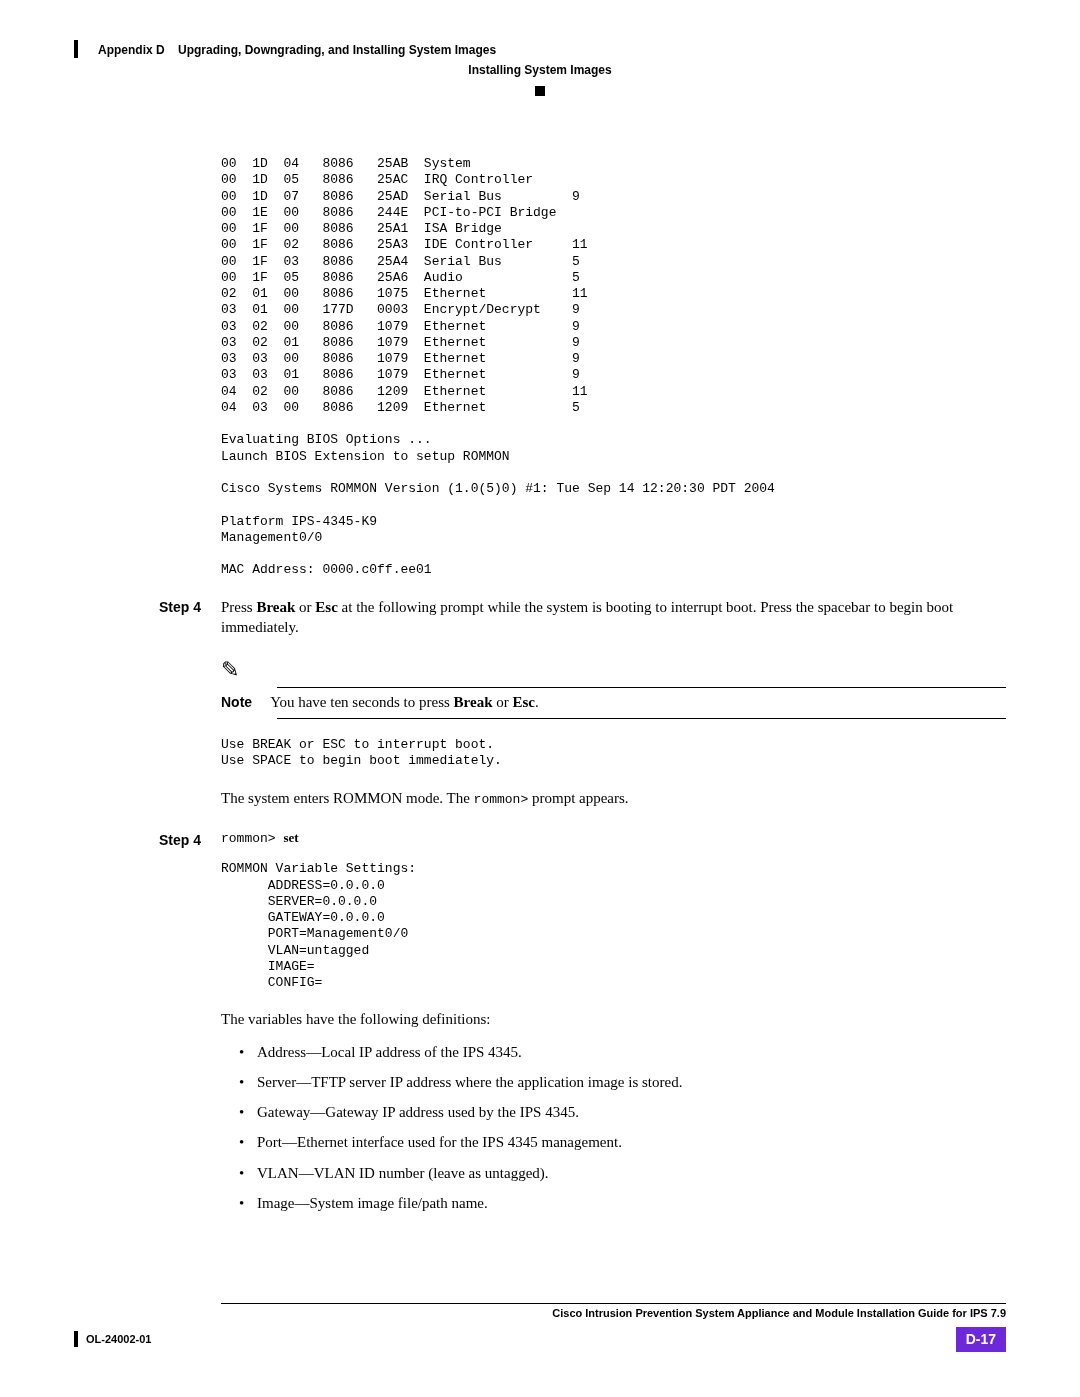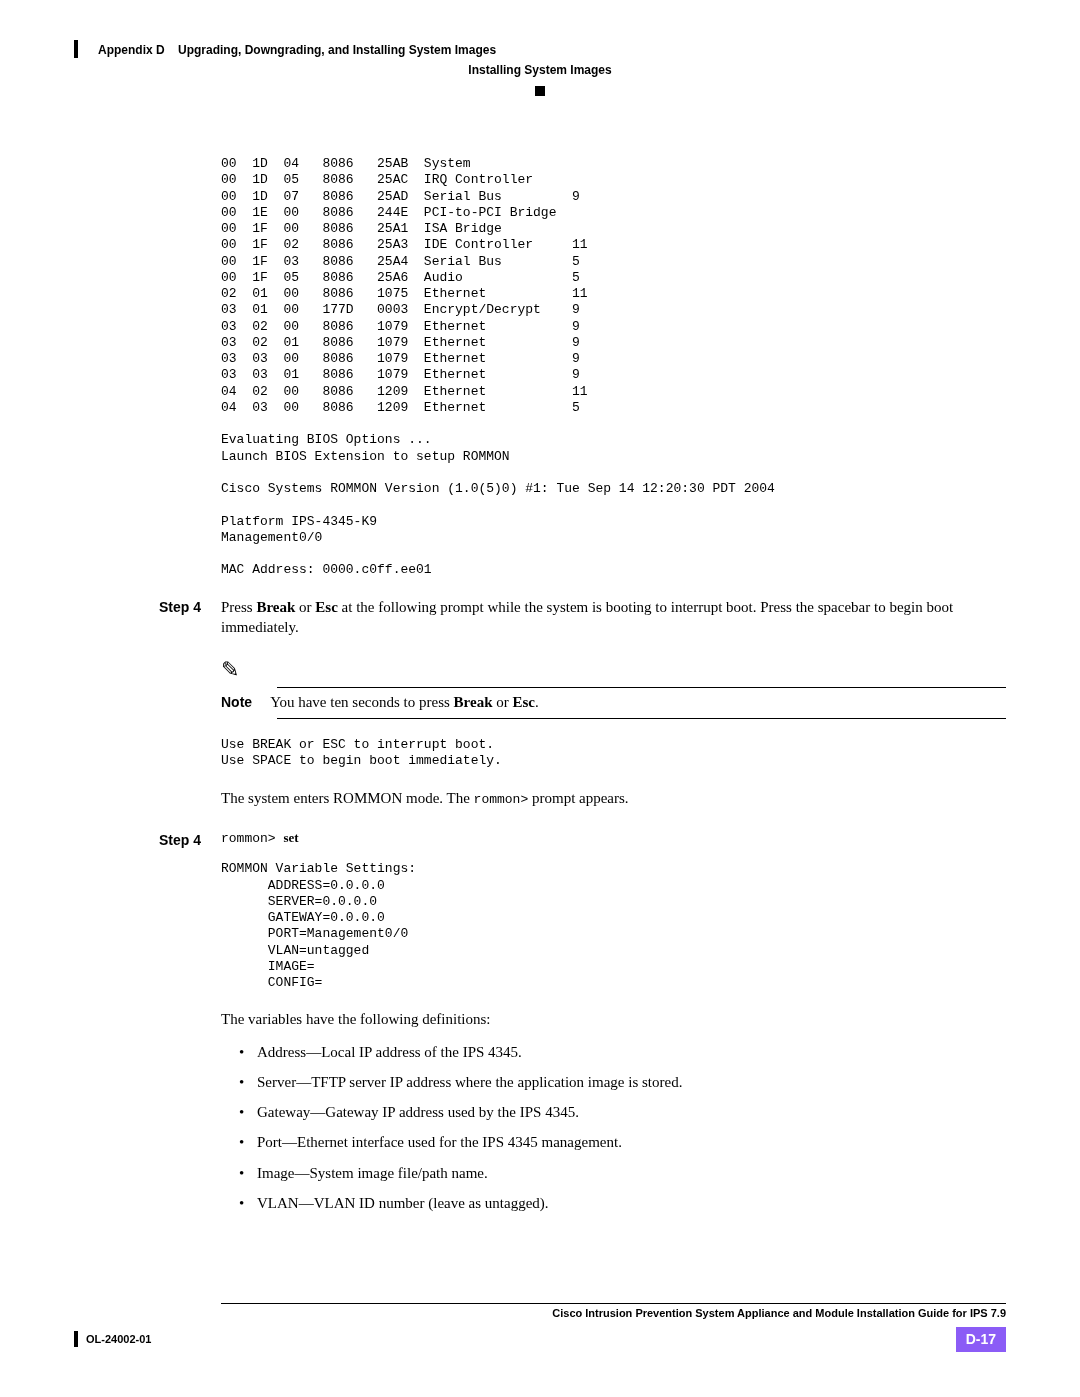--- a/index.html
+++ b/index.html
@@ -155,21 +155,21 @@
   }
   .footer-doc {
     display: flex;
     align-items: center;
     gap: 8px;
     font-family: Arial, Helvetica, sans-serif;
     font-size: 11px;
     font-weight: bold;
   }
   .page-badge {
-    background: #8b5cf6;
+    background: #6d28d9;
     color: #fff;
     font-family: Arial, Helvetica, sans-serif;
     font-weight: bold;
     font-size: 14px;
     padding: 3px 10px;
   }
   .footer-bar-left {
     width: 4px;
     height: 16px;
     background: #000;
@@ -266,22 +266,22 @@
       IMAGE=
       CONFIG=</pre>
 
     <p class="para">The variables have the following definitions:</p>
 
     <ul class="bullets">
       <li>Address—Local IP address of the IPS 4345.</li>
       <li>Server—TFTP server IP address where the application image is stored.</li>
       <li>Gateway—Gateway IP address used by the IPS 4345.</li>
       <li>Port—Ethernet interface used for the IPS 4345 management.</li>
+      <li>VLAN—VLAN ID number (leave as untagged).</li>
       <li>Image—System image file/path name.</li>
-      <li>VLAN—VLAN ID number (leave as untagged).</li>
     </ul>
   </div>
 </div>
 
 <div class="footer">
   <div class="footer-rule"></div>
   <div class="footer-row">
     <div class="footer-title">Cisco Intrusion Prevention System Appliance and Module Installation Guide for IPS 7.9</div>
   </div>
   <div class="footer-bottom">

